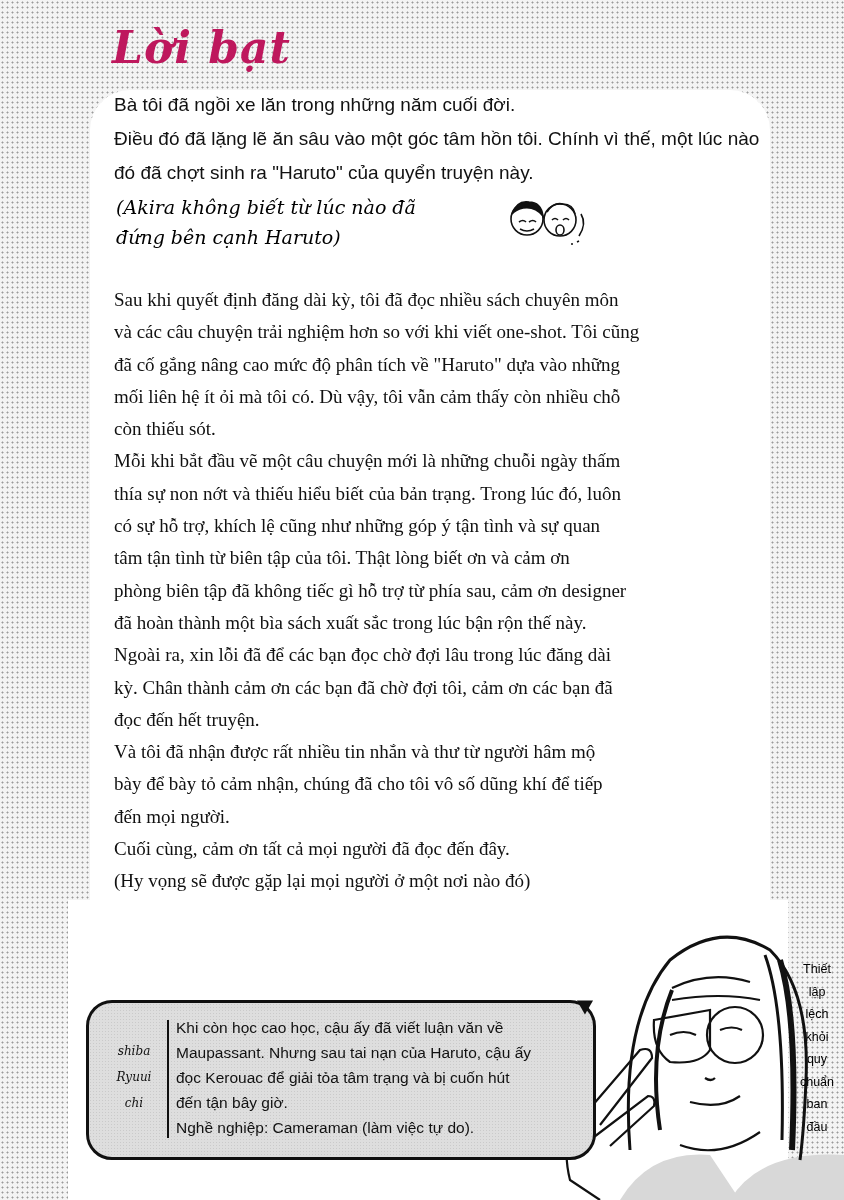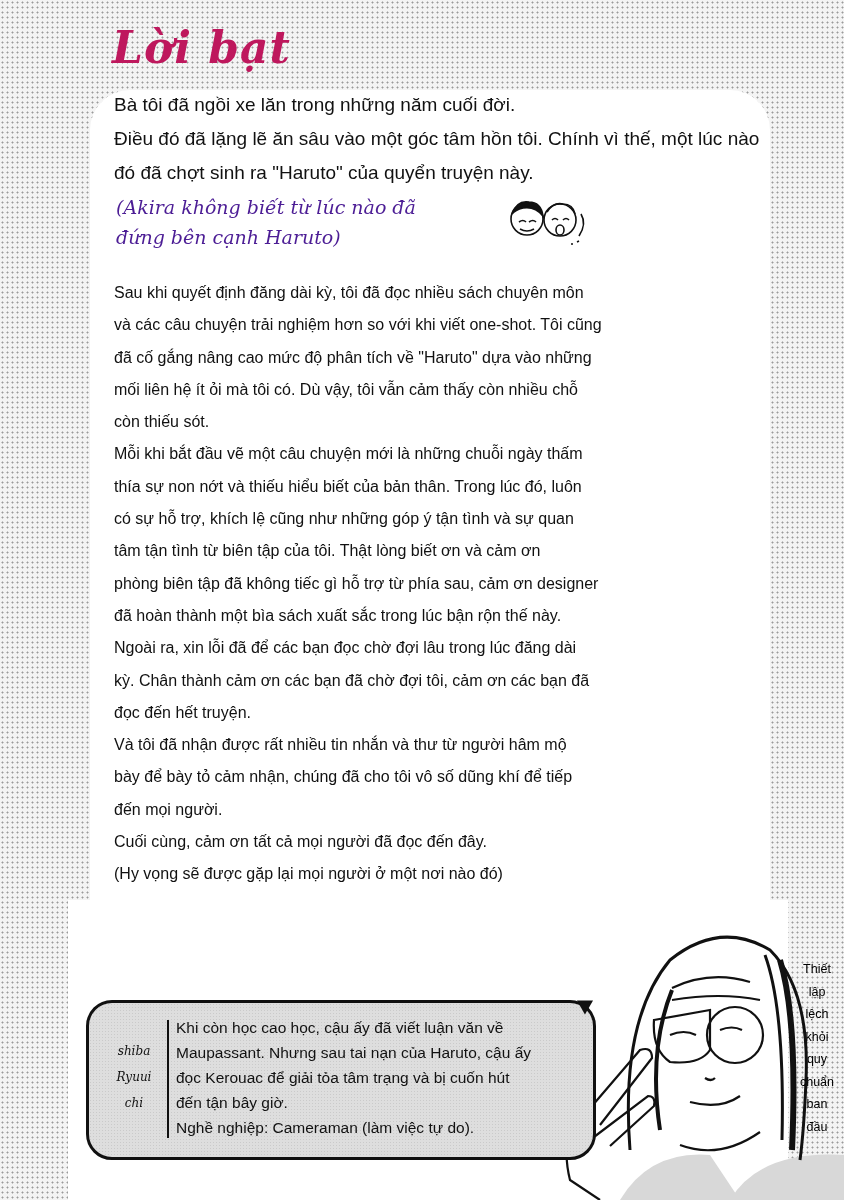--- a/index.html
+++ b/index.html
@@ -29,26 +29,26 @@
     width: 720px; height: 300px; background: #fff;
   }
   .intro {
     position: absolute; left: 114px; top: 88px; width: 640px;
     font-size: 19px; line-height: 34px;
   }
   .intro p { white-space: nowrap; }
   .aside {
     position: absolute; left: 116px; top: 192px; width: 360px;
     font-family: "DejaVu Serif", serif; font-style: italic;
-    font-size: 19px; line-height: 30px; color: #4c1d95;
+    font-size: 19px; line-height: 30px; color: #000000;
   }
   .faces-icon { position: absolute; left: 505px; top: 192px; width: 90px; height: 58px; }
   .body-text {
-    position: absolute; left: 114px; top: 277px; width: 640px;
-    font-size: 16px; line-height: 32.3px;
+    position: absolute; left: 114px; top: 284px; width: 640px;
+    font-size: 19px; line-height: 32.3px; font-family: Liberation Serif, serif;
   }
   .body-text p { white-space: nowrap; }
   .profile-box {
     position: absolute; left: 86px; top: 1000px; width: 510px; height: 160px;
     background-color: #dedede;
     background-image: radial-gradient(#cacaca 0.7px, transparent 1px);
     background-size: 3px 3px;
     border: 3px solid #111; border-radius: 26px;
   }
   .profile-tail {
@@ -107,21 +107,21 @@
   <path d="M66 52 l2 0 M72 50 l2 -1"></path>
 </svg>
 
 <div class="body-text">
   <p>Sau khi quyết định đăng dài kỳ, tôi đã đọc nhiều sách chuyên môn</p>
   <p>và các câu chuyện trải nghiệm hơn so với khi viết one-shot. Tôi cũng</p>
   <p>đã cố gắng nâng cao mức độ phân tích về "Haruto" dựa vào những</p>
   <p>mối liên hệ ít ỏi mà tôi có. Dù vậy, tôi vẫn cảm thấy còn nhiều chỗ</p>
   <p>còn thiếu sót.</p>
   <p>Mỗi khi bắt đầu vẽ một câu chuyện mới là những chuỗi ngày thấm</p>
-  <p>thía sự non nớt và thiếu hiểu biết của bản thân. Trong lúc đó, luôn</p>
+  <p>thía sự non nớt và thiếu hiểu biết của bản trạng. Trong lúc đó, luôn</p>
   <p>có sự hỗ trợ, khích lệ cũng như những góp ý tận tình và sự quan</p>
   <p>tâm tận tình từ biên tập của tôi. Thật lòng biết ơn và cảm ơn</p>
   <p>phòng biên tập đã không tiếc gì hỗ trợ từ phía sau, cảm ơn designer</p>
   <p>đã hoàn thành một bìa sách xuất sắc trong lúc bận rộn thế này.</p>
   <p>Ngoài ra, xin lỗi đã để các bạn đọc chờ đợi lâu trong lúc đăng dài</p>
   <p>kỳ. Chân thành cảm ơn các bạn đã chờ đợi tôi, cảm ơn các bạn đã</p>
   <p>đọc đến hết truyện.</p>
   <p>Và tôi đã nhận được rất nhiều tin nhắn và thư từ người hâm mộ</p>
   <p>bày để bày tỏ cảm nhận, chúng đã cho tôi vô số dũng khí để tiếp</p>
   <p>đến mọi người.</p>

